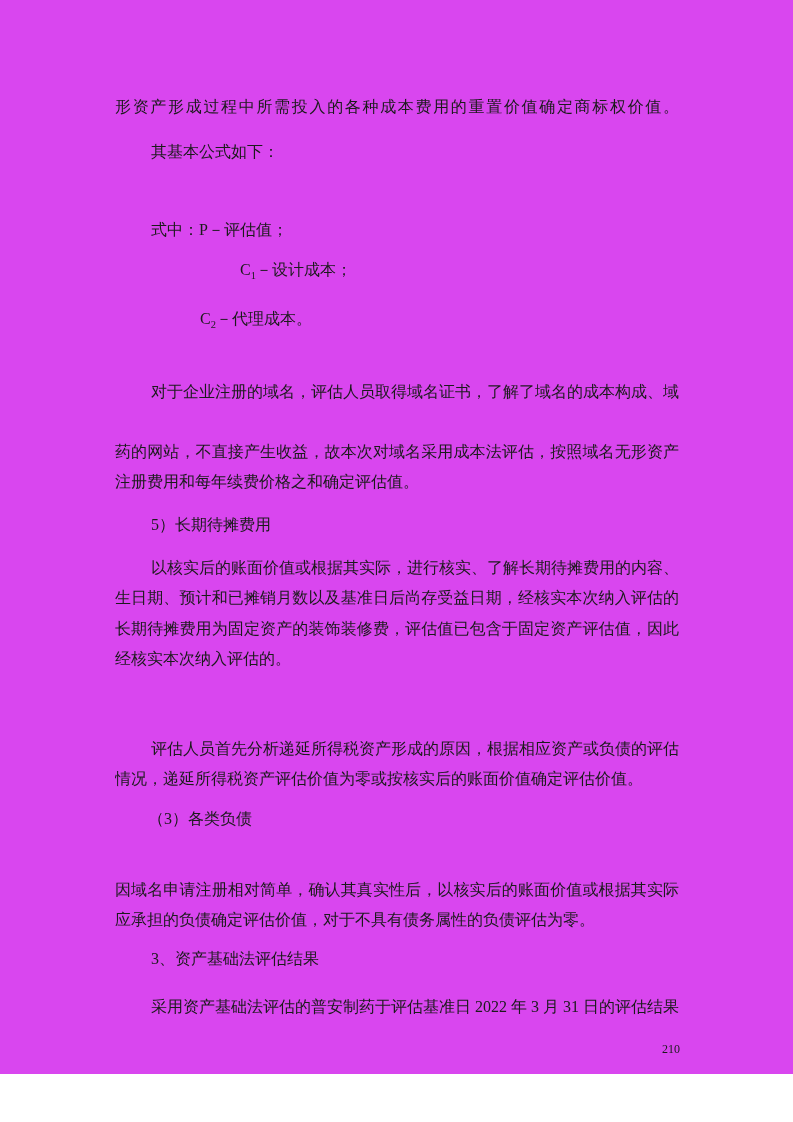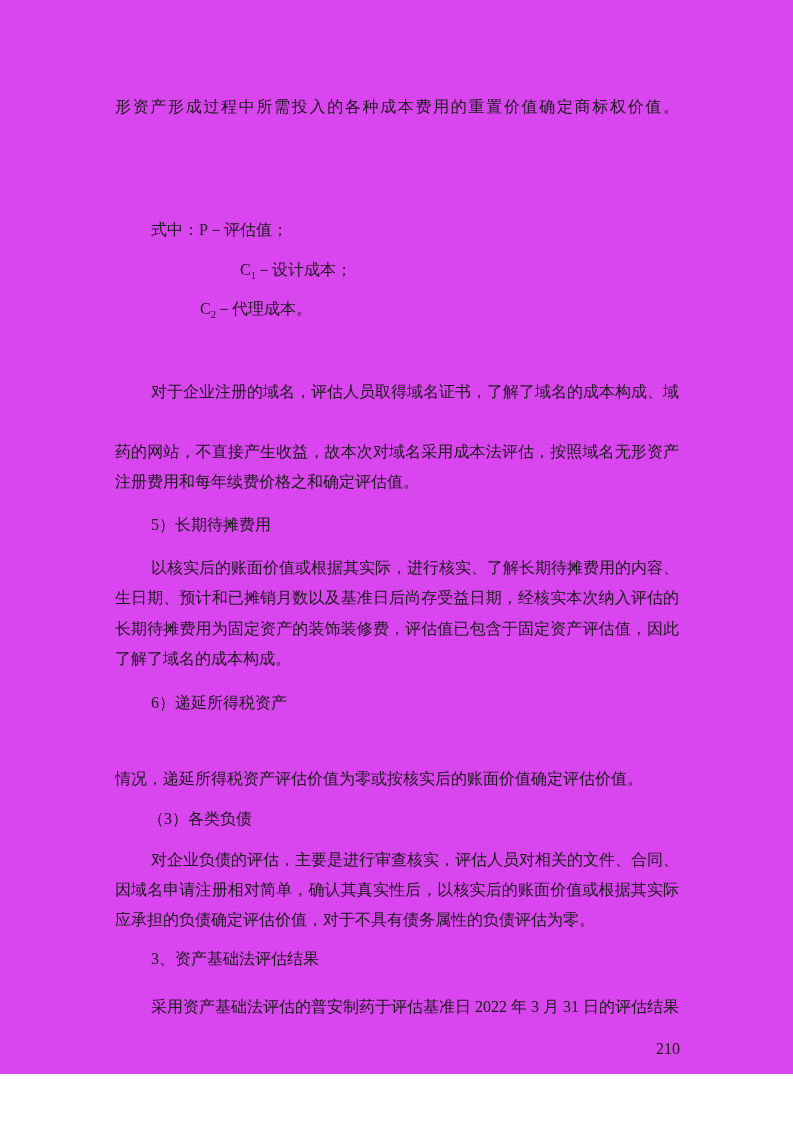--- a/index.html
+++ b/index.html
@@ -35,59 +35,59 @@
   .ind-c1 { padding-left: 125px; }
   .ind-c2 { padding-left: 85px; }
   sub.sub {
     font-size: 10.5px;
     line-height: 0;
   }
   .pagenum {
     position: absolute;
     top: 1040px;
     right: 113px;
-    font-size: 16px;
+    font-size: 12px;
     line-height: 18px;
     color: #1b1b1b;
   }
 </style>
 </head>
 <body>
 
 <div class="page">
 
   <div class="line just" style="top:92px">形资产形成过程中所需投入的各种成本费用的重置价值确定商标权价值。</div>
 
+  <div class="line ind2" style="top:137px">其基本公式如下：</div>
 
 
   <div class="line ind2" style="top:215px">式中：P－评估值；</div>
 
   <div class="line ind-c1" style="top:255px"><span>C</span><sub class="sub">1</sub><span>－设计成本；</span></div>
 
-  <div class="line ind-c2" style="top:294px"><span>C</span><sub class="sub">2</sub><span>－代理成本。</span></div>
+  <div class="line ind-c2" style="top:304px"><span>C</span><sub class="sub">2</sub><span>－代理成本。</span></div>
 
 
   <div class="line just ind2" style="top:377px">对于企业注册的域名，评估人员取得域名证书，了解了域名的成本构成、域</div>
   <div class="line just" style="top:437px">药的网站，不直接产生收益，故本次对域名采用成本法评估，按照域名无形资产</div>
   <div class="line" style="top:467px">注册费用和每年续费价格之和确定评估值。</div>
 
   <div class="line ind2" style="top:510px">5）长期待摊费用</div>
 
   <div class="line just ind2" style="top:553px">以核实后的账面价值或根据其实际，进行核实、了解长期待摊费用的内容、发</div>
   <div class="line just" style="top:583px">生日期、预计和已摊销月数以及基准日后尚存受益日期，经核实本次纳入评估的</div>
   <div class="line just" style="top:614px">长期待摊费用为固定资产的装饰装修费，评估值已包含于固定资产评估值，因此</div>
-  <div class="line" style="top:644px">了解了域名的成本构成。</div>
+  <div class="line" style="top:644px">经核实本次纳入评估的。</div>
 
-  <div class="line ind2" style="top:688px">6）递延所得税资产</div>
 
+  <div class="line just ind2" style="top:734px">评估人员首先分析递延所得税资产形成的原因，根据相应资产或负债的评估</div>
   <div class="line" style="top:764px">情况，递延所得税资产评估价值为零或按核实后的账面价值确定评估价值。</div>
 
   <div class="line ind-b" style="top:804px">（3）各类负债</div>
 
-  <div class="line just ind2" style="top:845px">对企业负债的评估，主要是进行审查核实，评估人员对相关的文件、合同、</div>
   <div class="line just" style="top:875px">因域名申请注册相对简单，确认其真实性后，以核实后的账面价值或根据其实际</div>
   <div class="line" style="top:905px">应承担的负债确定评估价值，对于不具有债务属性的负债评估为零。</div>
 
   <div class="line ind2" style="top:944px">3、资产基础法评估结果</div>
 
   <div class="line just ind2" style="top:992px">采用资产基础法评估的普安制药于评估基准日 2022 年 3 月 31 日的评估结果</div>
 
   <div class="pagenum">210</div>
 
 </div>

